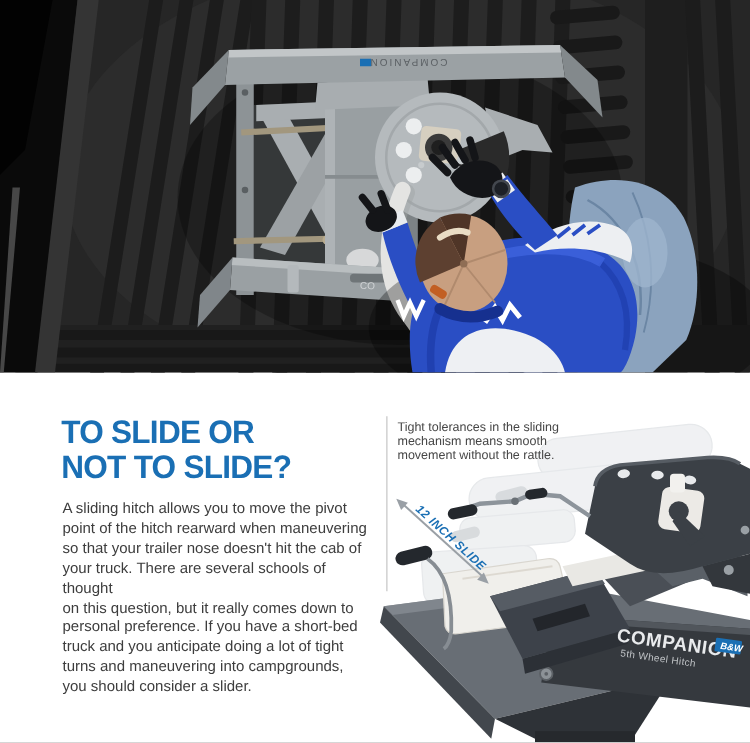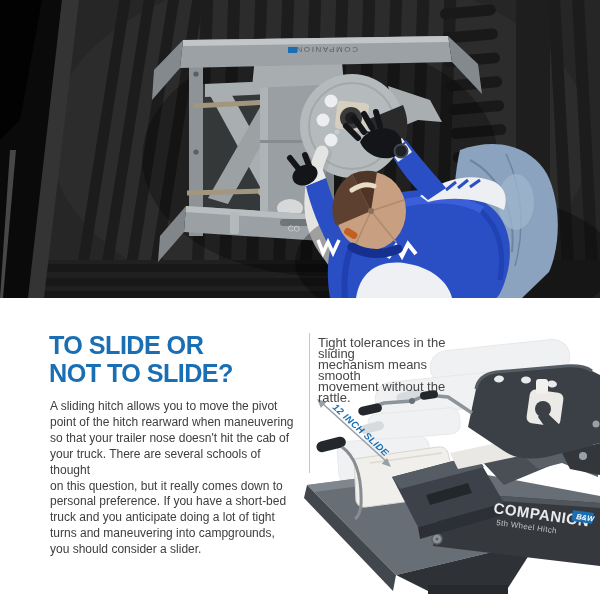--- a/index.html
+++ b/index.html
@@ -16,21 +16,21 @@
   }
   .article-body {
     position:absolute; left:50px; top:399px; margin:0; width:252px;
     font-size:12px; line-height:15.9px; color:#3d3d3d; white-space:pre-line;
   }
   .divider { position:absolute; left:309px; top:333px; width:1px; height:140px; background:#c7c7c7; }
   .diagram { position:absolute; left:300px; top:335px; width:300px; height:259px; margin:0; }
   .diagram svg { position:absolute; left:0; top:0; }
   .diagram-caption {
     position:absolute; left:18px; top:2px; width:150px;
-    font-size:13px; line-height:11px; color:#464646; white-space:pre-line; z-index:3;
+    font-size:10px; line-height:11px; color:#464646; white-space:pre-line; z-index:3;
   }
 </style>
 </head>
 <body>
 
 <div class="page">
 
   <figure class="photo">
     <svg width="600" height="298" viewBox="0 0 600 298">
 

